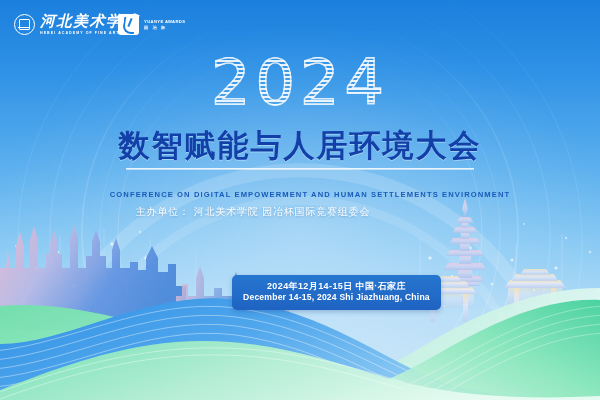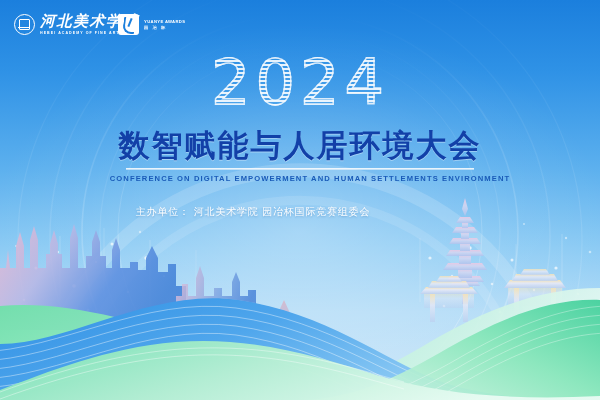--- a/index.html
+++ b/index.html
@@ -79,21 +79,21 @@
     line-height:1.1;white-space:nowrap;
     text-shadow:0 1px 0 rgba(255,255,255,.35);
   }
   #title-rule{
     width:348px;height:0;margin:6px auto 0;
     border-top:1px solid rgba(255,255,255,.85);
     border-bottom:1px solid rgba(255,255,255,.55);
     box-shadow:0 2px 0 -1px rgba(255,255,255,.5);
   }
   #title-en{
-    margin-top:4px;font-size:7.6px;font-weight:bold;color:#1a5bb8;
+    margin-top:20px;font-size:7.6px;font-weight:bold;color:#1a5bb8;
     letter-spacing:1.1px;white-space:nowrap;padding-left:20px;
   }
 
   
   #organizer{
     position:absolute;left:0;top:205px;width:506px;text-align:center;z-index:32;
     font-size:10px;color:#ffffff;letter-spacing:.8px;white-space:nowrap;
     text-shadow:0 1px 2px rgba(30,90,160,.35);
   }
   #organizer .org-name{margin-left:4px;}
@@ -383,14 +383,18 @@
     </g>
 
     <path fill="url(#gHillFront)" opacity=".97" d="M0,400 L0,390 C48,372 106,348 176,342 C252,336 316,356 380,376 C446,396 520,400 600,396 L600,400 Z"></path>
 
     <g fill="none" stroke="#ffffff" stroke-opacity=".38" stroke-width="1">
       <path d="M0,392 C60,370 130,350 200,348 C280,346 340,364 404,382"></path>
       <path d="M0,399 C60,377 130,357 200,355 C280,353 340,371 404,389"></path>
     </g>
   </svg>
 
+  <div id="date-badge">
+    <div id="date-cn">2024年12月14-15日  中国·石家庄</div>
+    <div id="date-en">December 14-15, 2024 Shi Jiazhuang, China</div>
+  </div>
 
 </div>
 
 </body></html>

